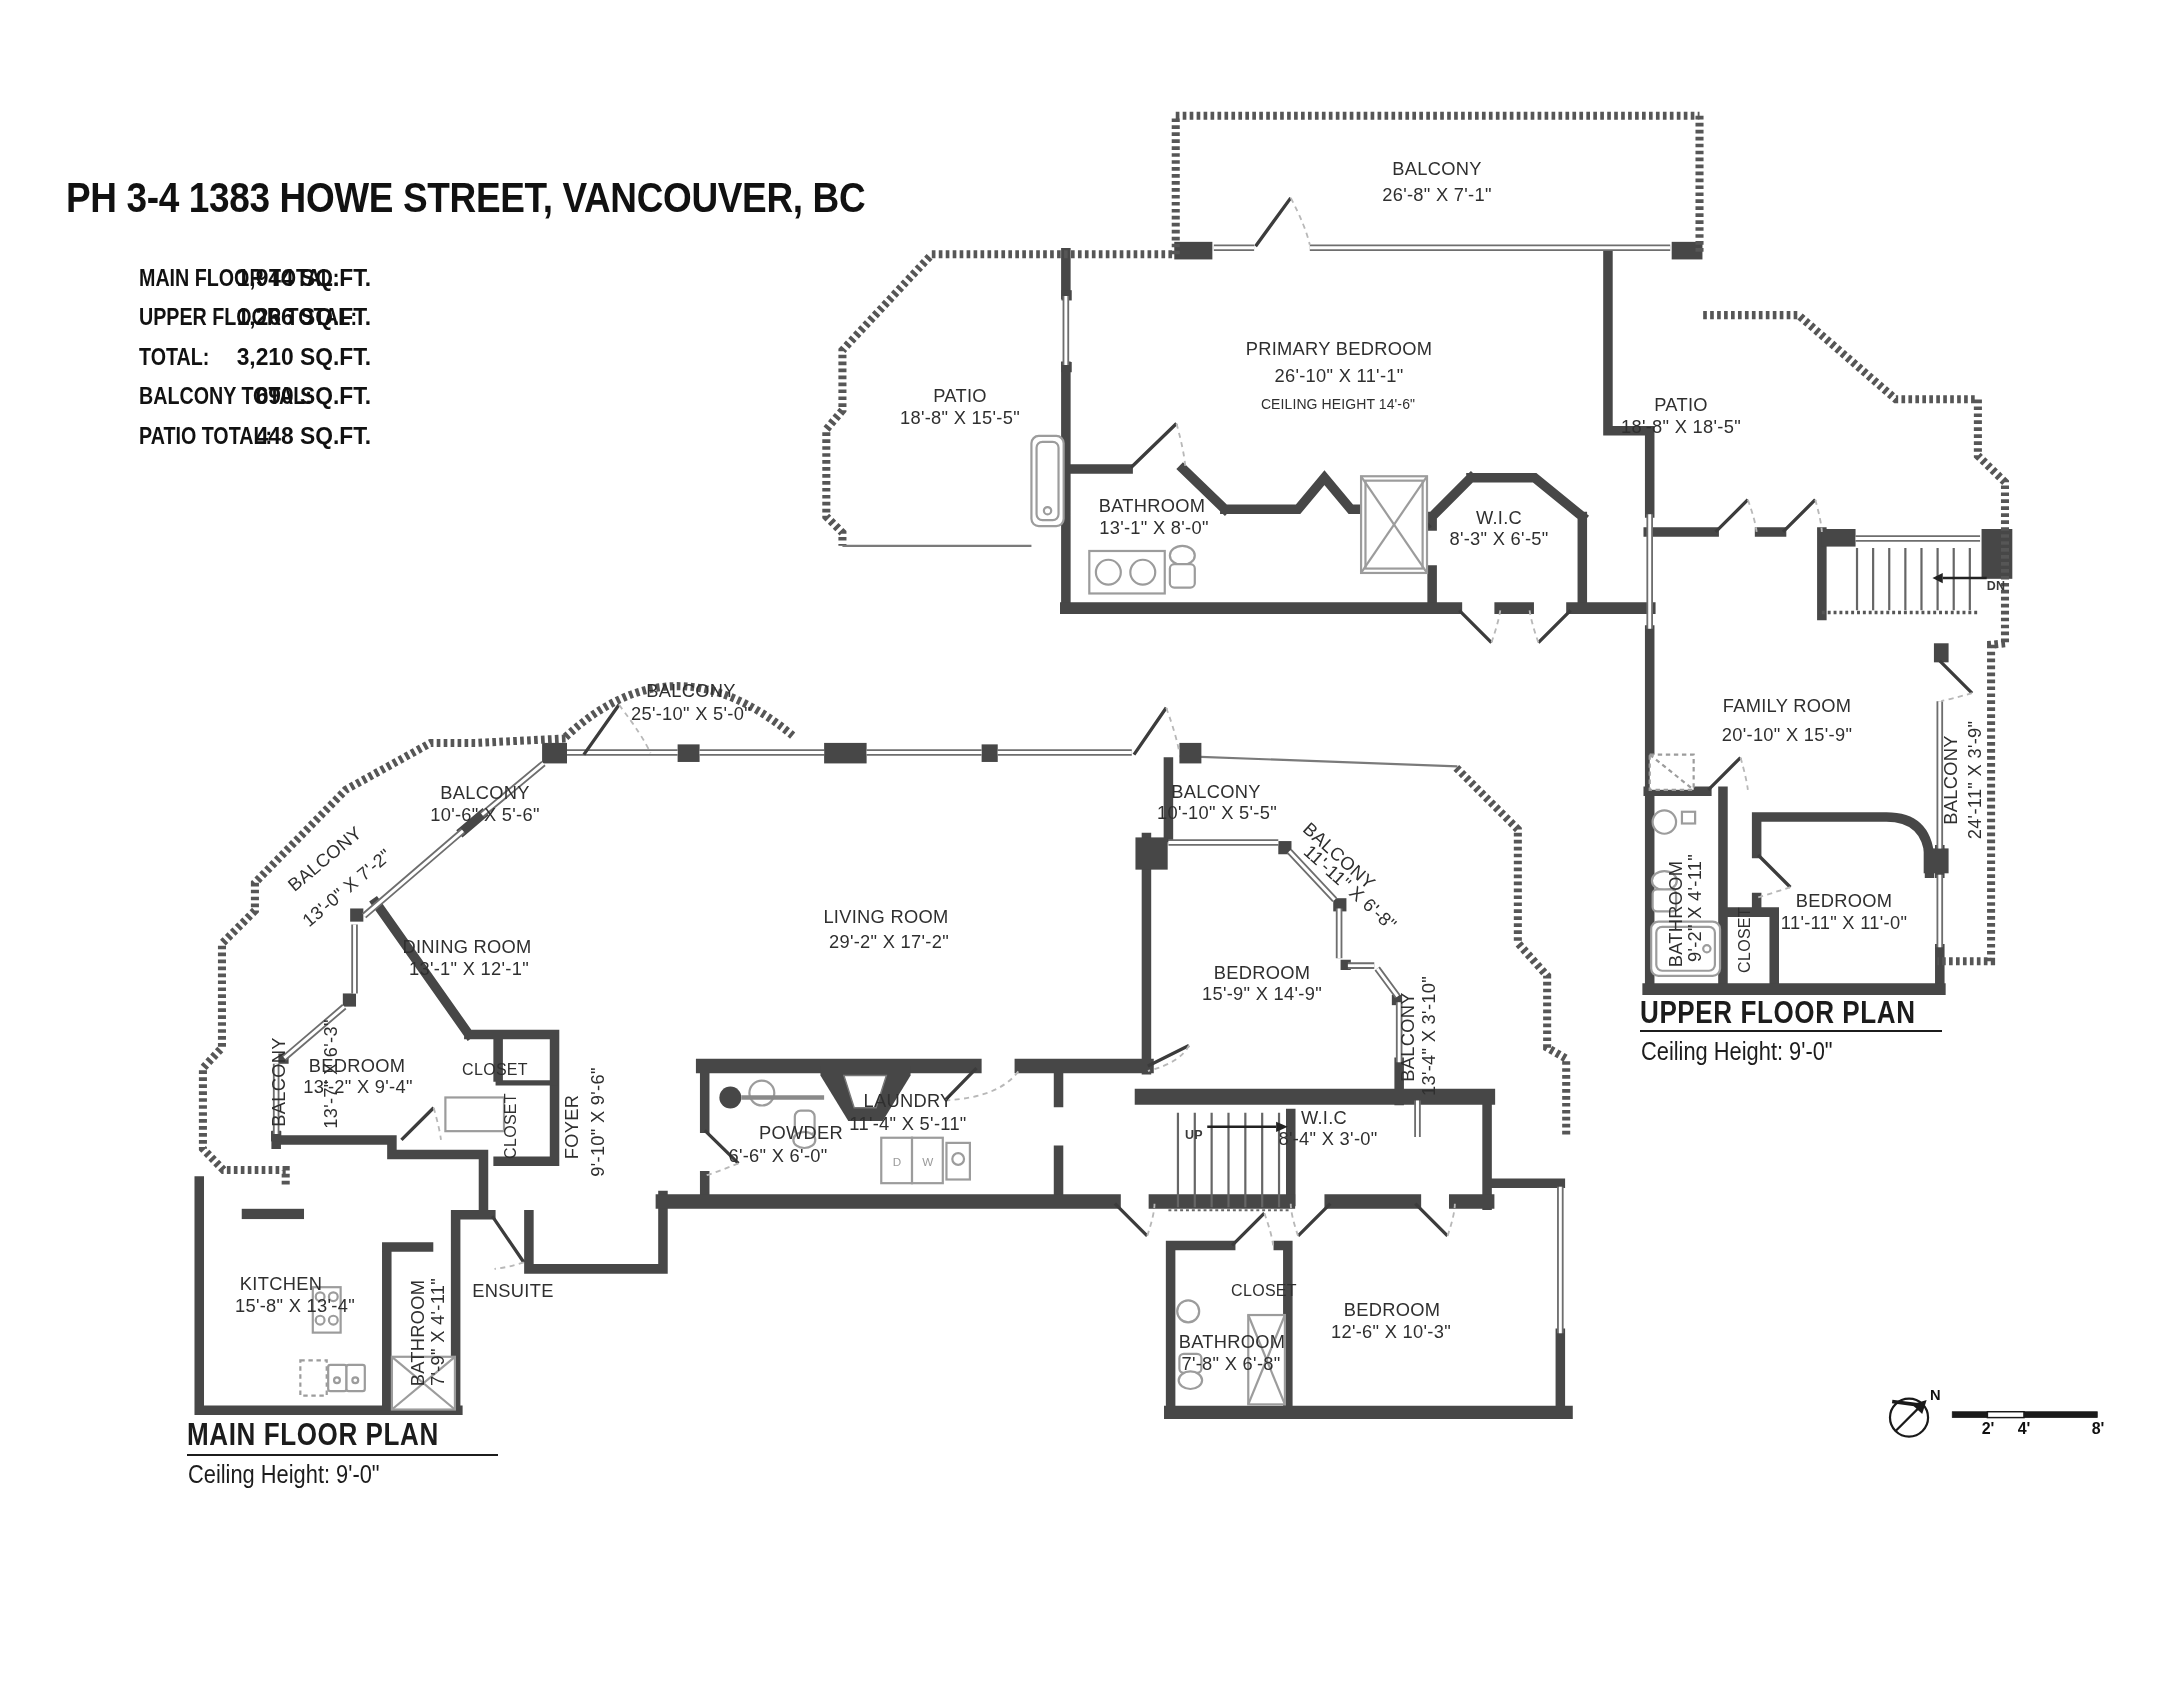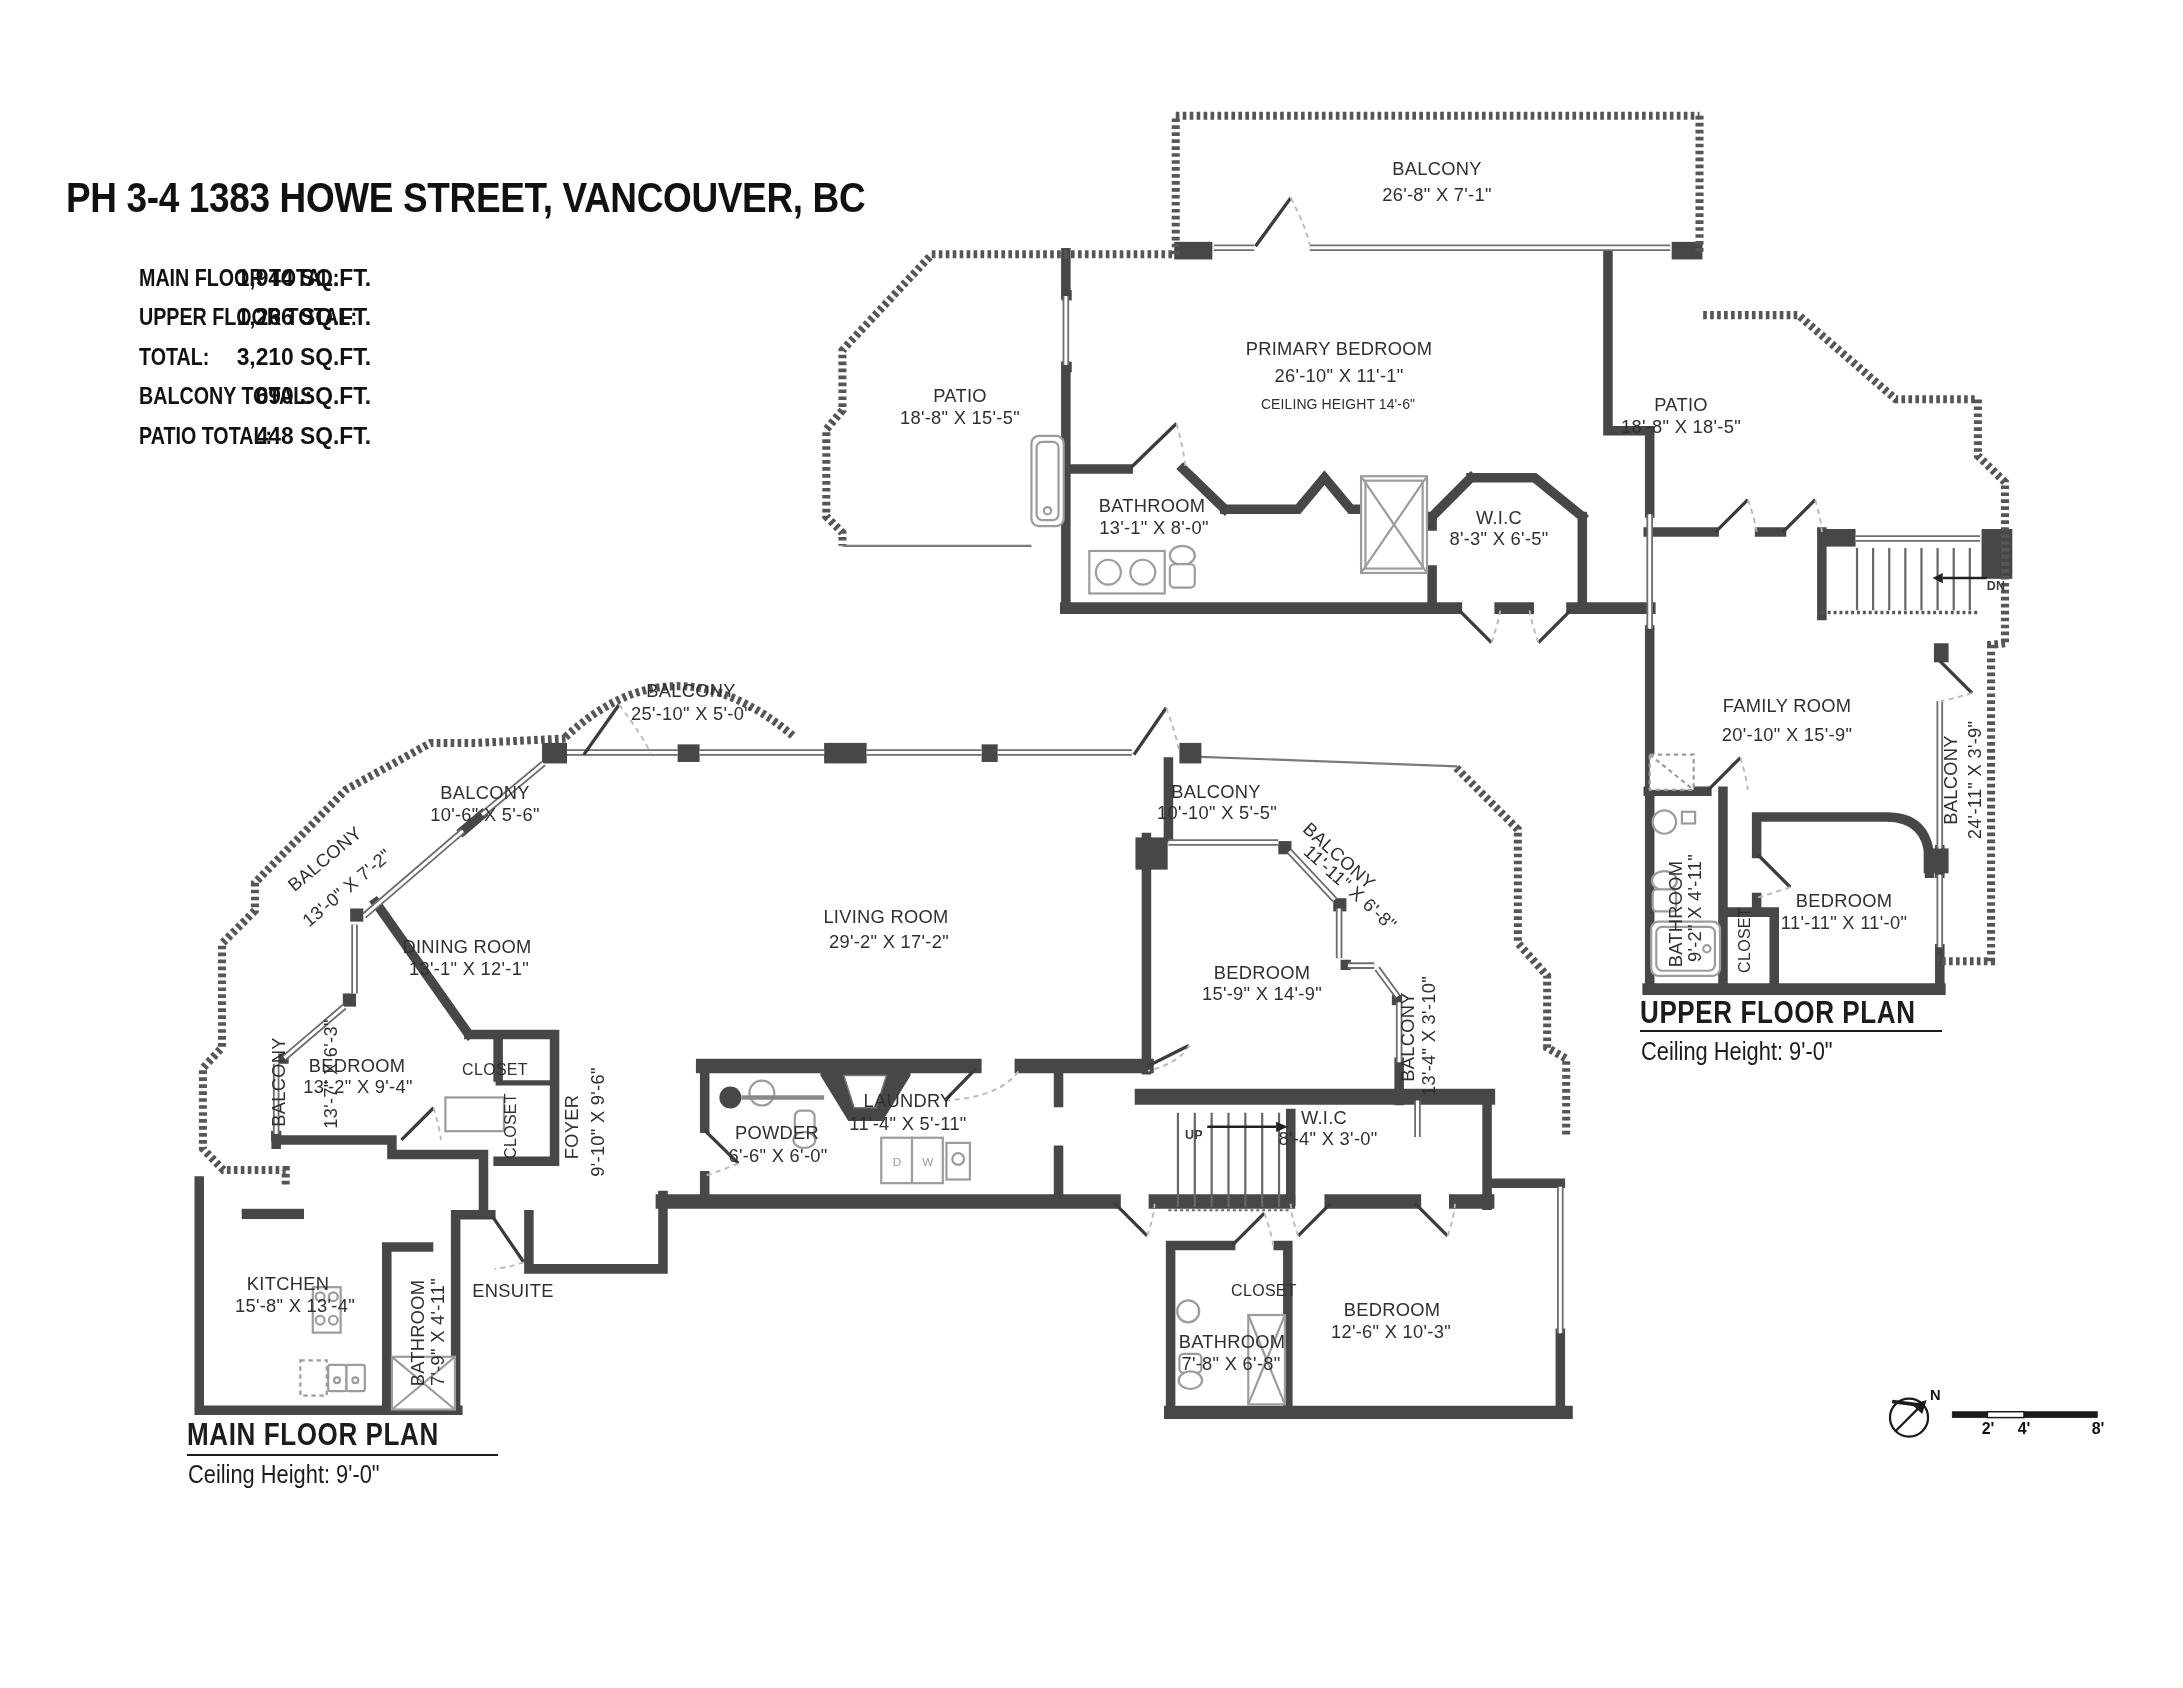--- a/index.html
+++ b/index.html
@@ -259,26 +259,26 @@
   <div class="lbl s25 r90" style="left:279px;top:1082px">BALCONY</div>
   <div class="lbl s25 r90" style="left:331px;top:1074px">13'-7" X 6'-3"</div>
   <div class="lbl s25" style="left:467px;top:947px">DINING ROOM</div>
   <div class="lbl s25" style="left:469px;top:969px">13'-1" X 12'-1"</div>
   <div class="lbl s25" style="left:357px;top:1066px">BEDROOM</div>
   <div class="lbl s25" style="left:358px;top:1087px">13'-2" X 9'-4"</div>
   <div class="lbl s22" style="left:495px;top:1070px">CLOSET</div>
   <div class="lbl s22 r90" style="left:511px;top:1126px">CLOSET</div>
   <div class="lbl s25 r90" style="left:572px;top:1127px">FOYER</div>
   <div class="lbl s25 r90" style="left:598px;top:1122px">9'-10" X 9'-6"</div>
-  <div class="lbl s25" style="left:288px;top:1284px">KITCHEN</div>
+  <div class="lbl s25" style="left:281px;top:1284px">KITCHEN</div>
   <div class="lbl s25" style="left:295px;top:1306px">15'-8" X 13'-4"</div>
   <div class="lbl s25 r90" style="left:418px;top:1333px">BATHROOM</div>
   <div class="lbl s25 r90" style="left:438px;top:1332px">7'-9" X 4'-11"</div>
   <div class="lbl s25" style="left:513px;top:1291px">ENSUITE</div>
-  <div class="lbl s25" style="left:777px;top:1133px">POWDER</div>
+  <div class="lbl s25" style="left:801px;top:1133px">POWDER</div>
   <div class="lbl s25" style="left:778px;top:1156px">6'-6" X 6'-0"</div>
   <div class="lbl s25" style="left:908px;top:1101px">LAUNDRY</div>
   <div class="lbl s25" style="left:908px;top:1124px">11'-4" X 5'-11"</div>
   <div class="lbl s25" style="left:886px;top:917px">LIVING ROOM</div>
   <div class="lbl s25" style="left:889px;top:942px">29'-2" X 17'-2"</div>
   <div class="lbl s25" style="left:1216px;top:792px">BALCONY</div>
   <div class="lbl s25" style="left:1217px;top:813px">10'-10" X 5'-5"</div>
   <div class="lbl s25 d42" style="left:1339px;top:856px">BALCONY</div>
   <div class="lbl s25 d42" style="left:1350px;top:888px">11'-11" X 6'-8"</div>
   <div class="lbl s25" style="left:1262px;top:973px">BEDROOM</div>

